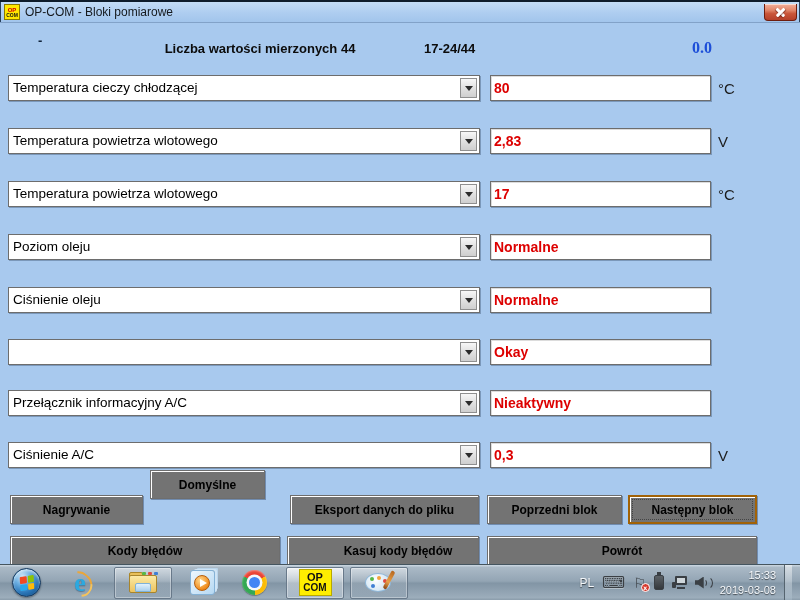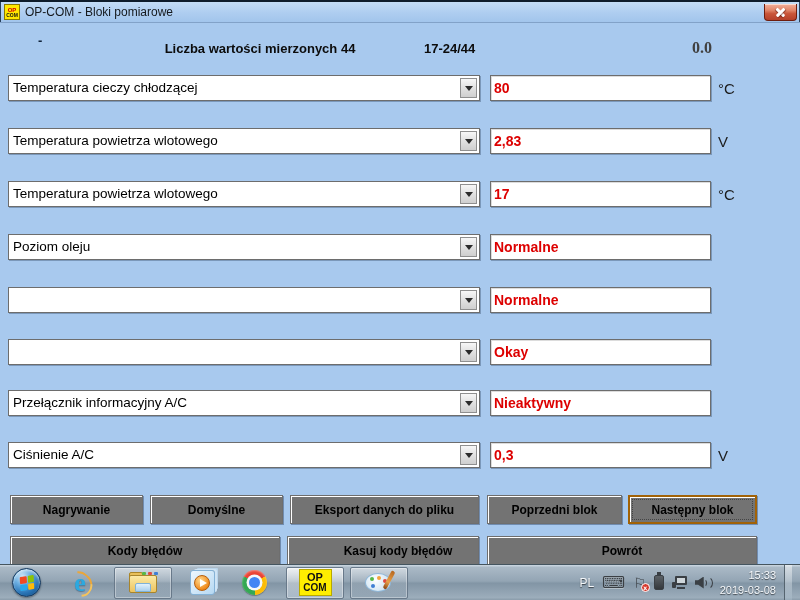--- a/index.html
+++ b/index.html
@@ -34,21 +34,21 @@
     content:""; position:absolute; left:-1px; top:3.5px; width:11px; height:2.5px;
     background:#fff; border-radius:1px; box-shadow:0 1px 1px rgba(90,20,10,.6);
   }
   .close-x::before { transform:rotate(45deg); }
   .close-x::after { transform:rotate(-45deg); }
 
   
   .hdr-dash { position:absolute; left:38px; top:33px; font-size:13px; font-weight:bold; color:#10233a; }
   .hdr-measured { position:absolute; left:128px; top:41px; width:264px; text-align:center; font-size:13px; font-weight:bold; color:#0c0c0c; }
   .hdr-range { position:absolute; left:424px; top:41px; font-size:13px; font-weight:bold; color:#0c0c0c; }
-  .hdr-extra { position:absolute; left:660px; top:39px; width:52px; text-align:right; font-family:"Liberation Serif", serif; font-size:16px; font-weight:bold; color:#404040; }
+  .hdr-extra { position:absolute; left:660px; top:39px; width:52px; text-align:right; font-family:"Liberation Serif", serif; font-size:16px; font-weight:bold; color:#1d4ed8; }
 
   
   .row { position:absolute; left:0; width:800px; height:26px; }
   .combo {
     position:absolute; left:8px; top:0; width:472px; height:26px;
     background:#fff; border:1px solid #6d6d6d;
     box-shadow:1px 1px 0 rgba(40,60,90,.35);
   }
   .combo-label {
     position:absolute; left:4px; top:0; right:22px; height:24px; line-height:24px;
@@ -210,20 +210,21 @@
       <div class="combo">
         <span class="combo-label">Poziom oleju</span>
         <span class="combo-arrow"></span>
       </div>
       <div class="value-box">
         <span class="value-text">Normalne</span>
       </div>
     </div>
     <div class="row" style="top: 287px;">
       <div class="combo">
+        <span class="combo-label">Ciśnienie oleju</span>
         <span class="combo-arrow"></span>
       </div>
       <div class="value-box">
         <span class="value-text">Normalne</span>
       </div>
     </div>
     <div class="row" style="top: 339px;">
       <div class="combo">
         <span class="combo-arrow"></span>
       </div>
@@ -247,21 +248,21 @@
       </div>
       <div class="value-box">
         <span class="value-text">0,3</span>
       </div>
       <span class="unit">V</span>
     </div>
   </div>
 
 <div>
     <div class="btn" style="left: 10px; width: 133px; top: 495px; height: 29px;">Nagrywanie</div>
-    <div class="btn" style="left: 150px; width: 133px; top: 495px; height: 29px;">Domyślne</div>
+    <div class="btn" style="left: 150px; width: 115px; top: 470px; height: 29px;">Domyślne</div>
     <div class="btn" style="left: 290px; width: 189px; top: 495px; height: 29px;">Eksport danych do pliku</div>
     <div class="btn" style="left: 487px; width: 135px; top: 495px; height: 29px;">Poprzedni blok</div>
     <div class="btn focused" style="left: 628px; width: 129px; top: 495px; height: 29px;">Następny blok</div>
     <div class="btn" style="left: 10px; width: 270px; top: 536px; height: 29px;">Kody błędów</div>
     <div class="btn" style="left: 287px; width: 192px; top: 536px; height: 29px; padding-left: 30px;">Kasuj kody błędów</div>
     <div class="btn" style="left: 487px; width: 270px; top: 536px; height: 29px;">Powrót</div>
   </div>
 
 <div class="taskbar">
   <div class="tb-apps">

